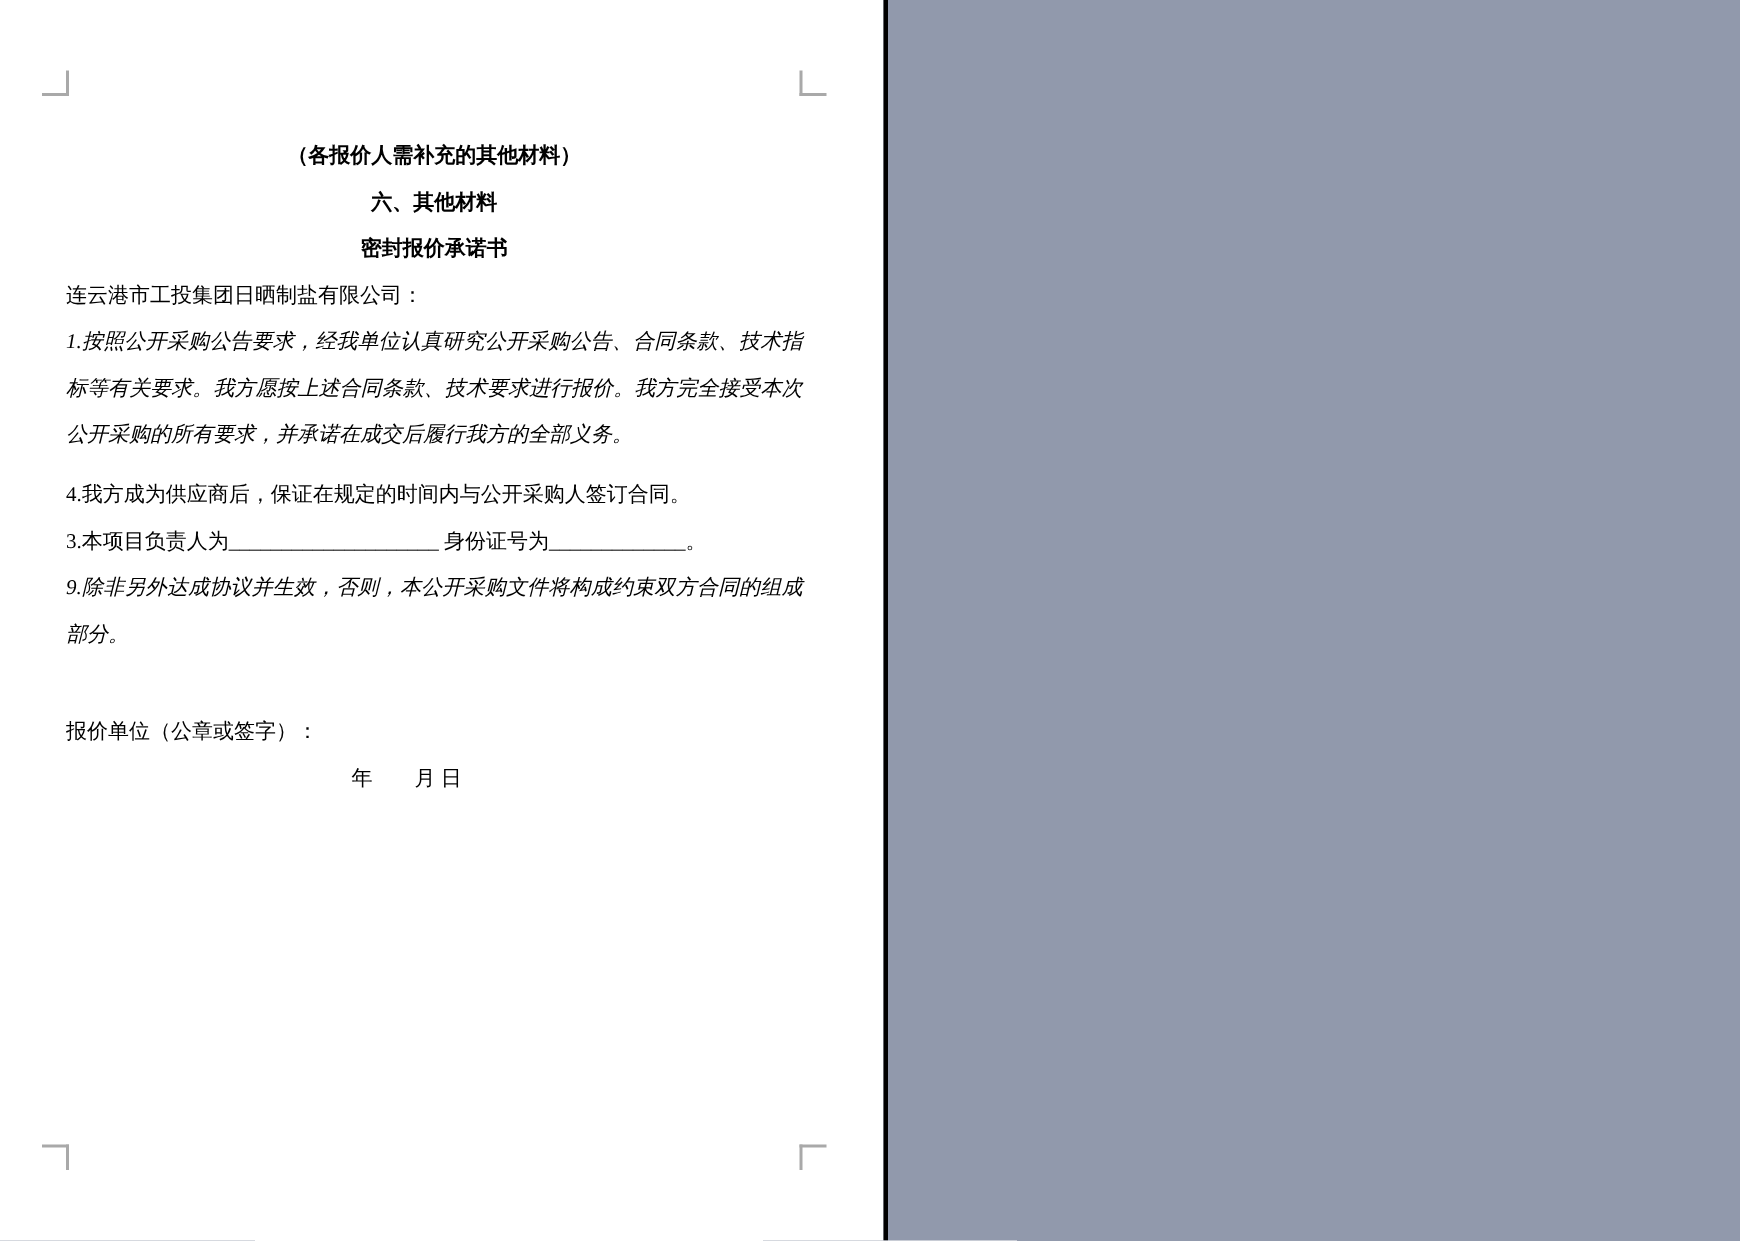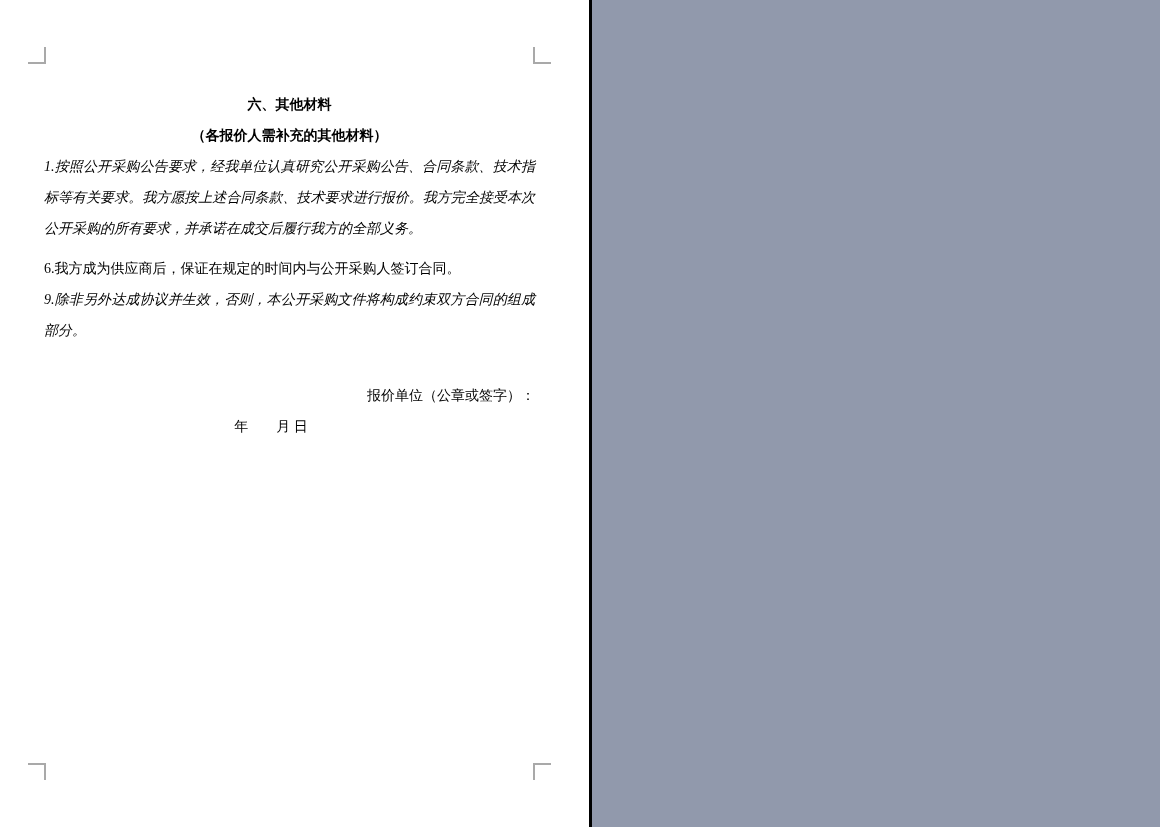--- a/index.html
+++ b/index.html
@@ -38,41 +38,44 @@
     border-left: 2px solid var(--crop-mark); border-top: 2px solid var(--crop-mark); }
   .content {
     position: absolute; left: 44px; top: 89px; width: 491px;
     font-size: 14px; line-height: 31px;
   }
   .center { text-align: center; }
   .bold { font-weight: bold; }
   .para.justify { text-align: justify; text-justify: inter-ideograph; font-style: italic; }
   .para.nowrap { white-space: nowrap; overflow: hidden; }
   .para.gap-before { margin-top: 9px; }
-  .sig { text-align: right; margin-top: 34px; }
+  .sig { margin-top: 34px; }
   .date { text-align: center; padding-right: 37px; }
 </style>
 </head>
 <body>
 
 <div class="canvas">
 
   <div class="page">
 
     <div class="crop-mark tl"></div>
     <div class="crop-mark tr"></div>
     <div class="crop-mark bl"></div>
     <div class="crop-mark br"></div>
 
     <div class="content">
+      <div class="center bold">（各报价人需补充的其他材料）</div>
       <div class="center bold">六、其他材料</div>
-      <div class="center bold">（各报价人需补充的其他材料）</div>
+      <div class="center bold">密封报价承诺书</div>
+      <div>连云港市工投集团日晒制盐有限公司：</div>
 
       <p class="para justify">1.按照公开采购公告要求，经我单位认真研究公开采购公告、合同条款、技术指标等有关要求。我方愿按上述合同条款、技术要求进行报价。我方完全接受本次公开采购的所有要求，并承诺在成交后履行我方的全部义务。</p>
-      <p class="para gap-before">6.我方成为供应商后，保证在规定的时间内与公开采购人签订合同。</p>
+      <p class="para gap-before">4.我方成为供应商后，保证在规定的时间内与公开采购人签订合同。</p>
+      <p class="para nowrap">3.本项目负责人为____________________ 身份证号为_____________。</p>
       <p class="para justify">9.除非另外达成协议并生效，否则，本公开采购文件将构成约束双方合同的组成部分。</p>
 
       <div class="sig">报价单位（公章或签字）：</div>
       <div class="date">年　　月 日</div>
     </div>
   </div>
 
   <div class="divider"></div>
 </div>
 

